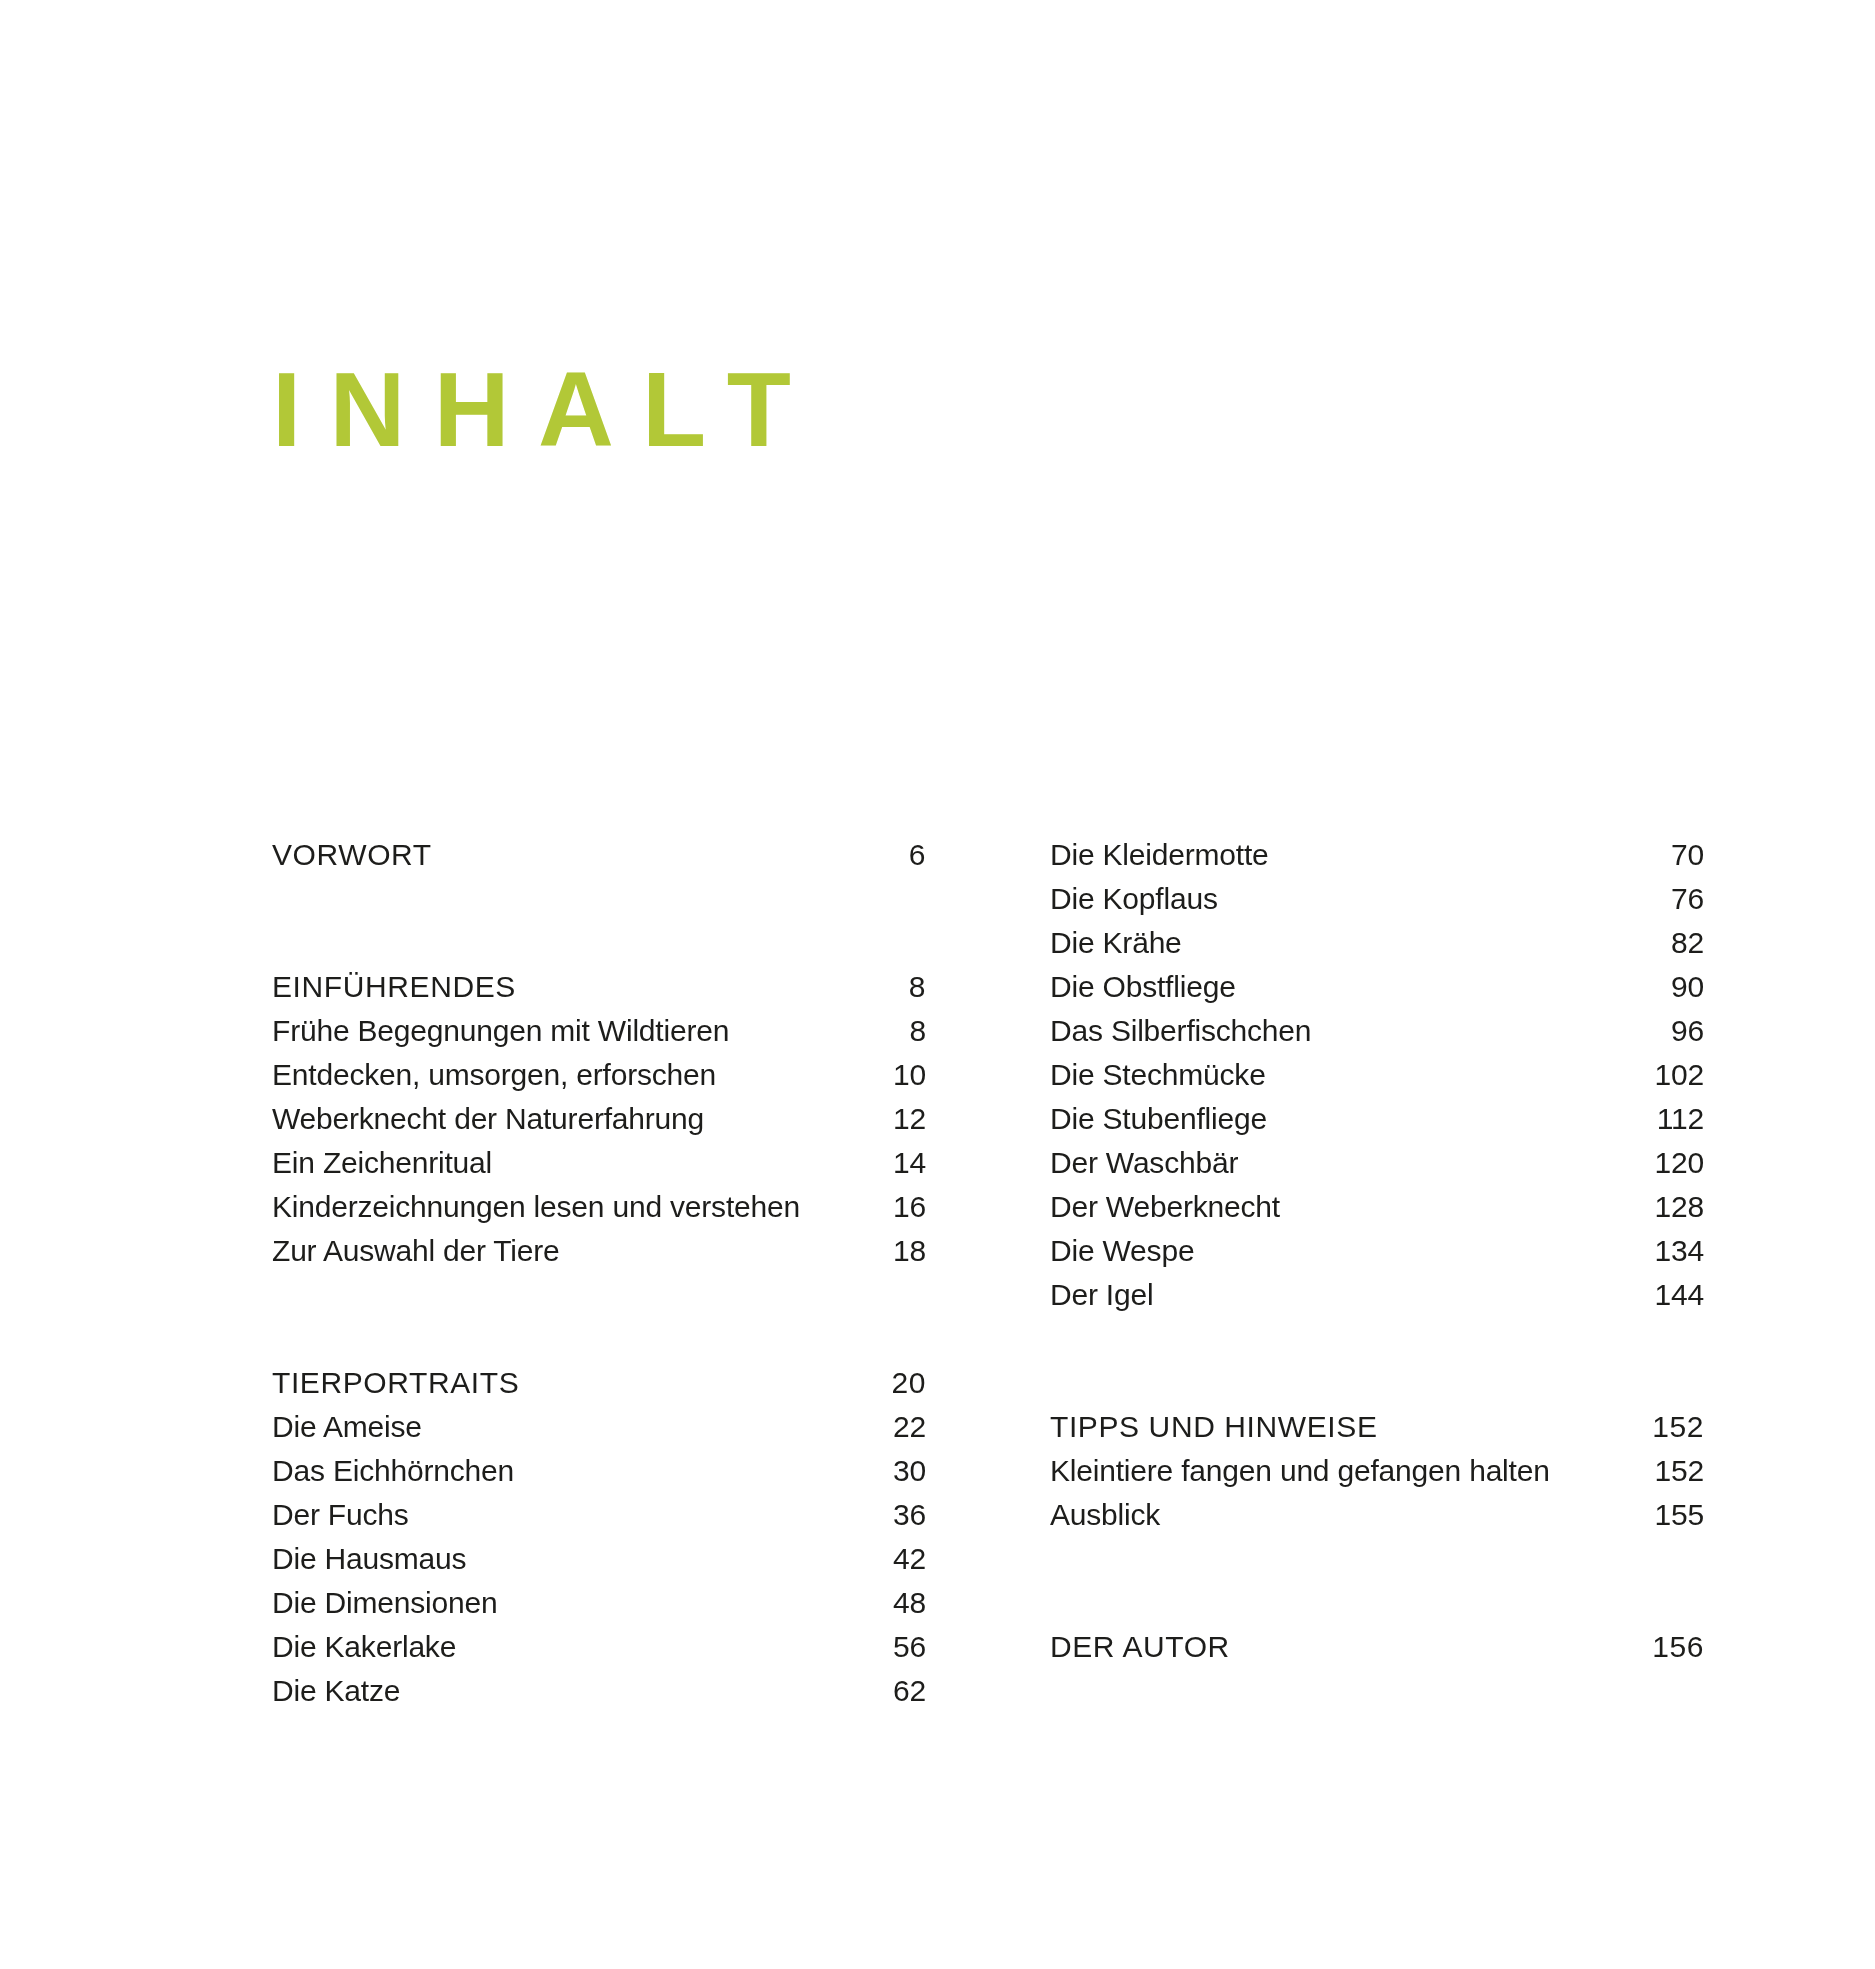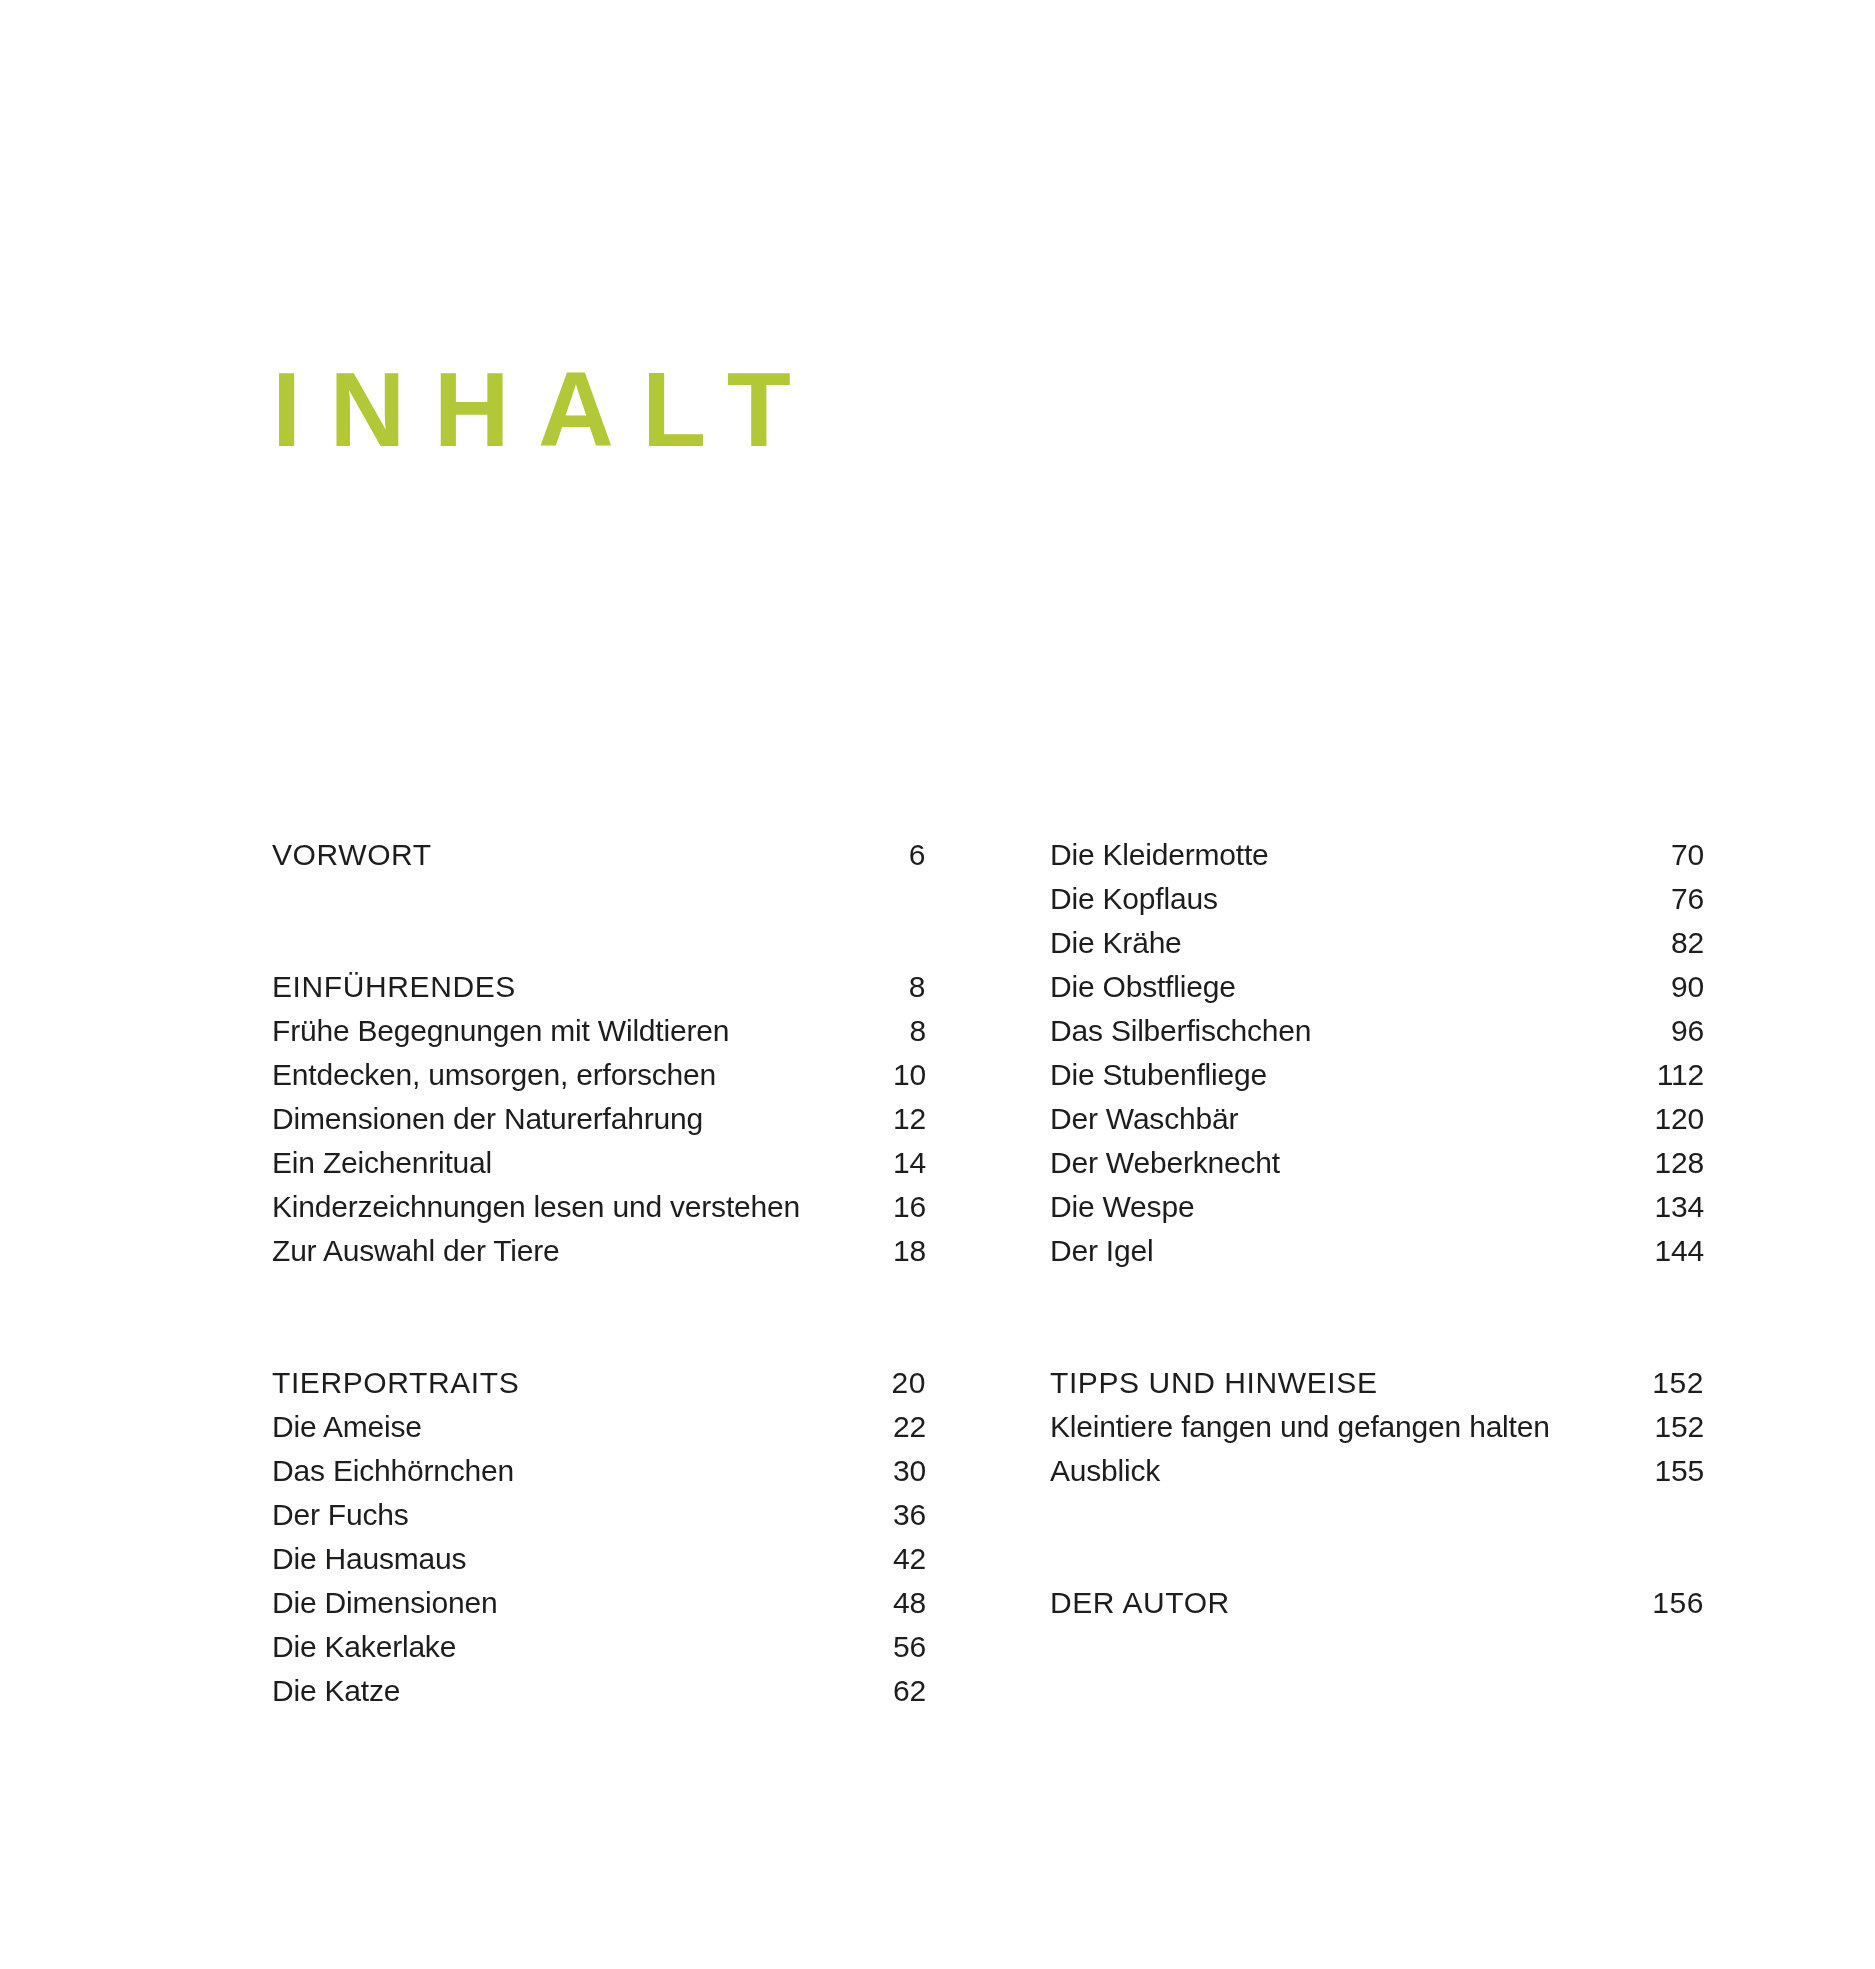--- a/index.html
+++ b/index.html
@@ -75,21 +75,21 @@
       </div>
       <div class="row entry">
         <span class="label">Frühe Begegnungen mit Wildtieren</span>
         <span class="page-num">8</span>
       </div>
       <div class="row entry">
         <span class="label">Entdecken, umsorgen, erforschen</span>
         <span class="page-num">10</span>
       </div>
       <div class="row entry">
-        <span class="label">Dimensionen der Naturerfahrung</span>
+        <span class="label">Weberknecht der Naturerfahrung</span>
         <span class="page-num">12</span>
       </div>
       <div class="row entry">
         <span class="label">Ein Zeichenritual</span>
         <span class="page-num">14</span>
       </div>
       <div class="row entry">
         <span class="label">Kinderzeichnungen lesen und verstehen</span>
         <span class="page-num">16</span>
       </div>
@@ -154,20 +154,24 @@
       </div>
       <div class="row entry">
         <span class="label">Die Obstfliege</span>
         <span class="page-num">90</span>
       </div>
       <div class="row entry">
         <span class="label">Das Silberfischchen</span>
         <span class="page-num">96</span>
       </div>
       <div class="row entry">
+        <span class="label">Die Stechmücke</span>
+        <span class="page-num">102</span>
+      </div>
+      <div class="row entry">
         <span class="label">Die Stubenfliege</span>
         <span class="page-num">112</span>
       </div>
       <div class="row entry">
         <span class="label">Der Waschbär</span>
         <span class="page-num">120</span>
       </div>
       <div class="row entry">
         <span class="label">Der Weberknecht</span>
         <span class="page-num">128</span>

